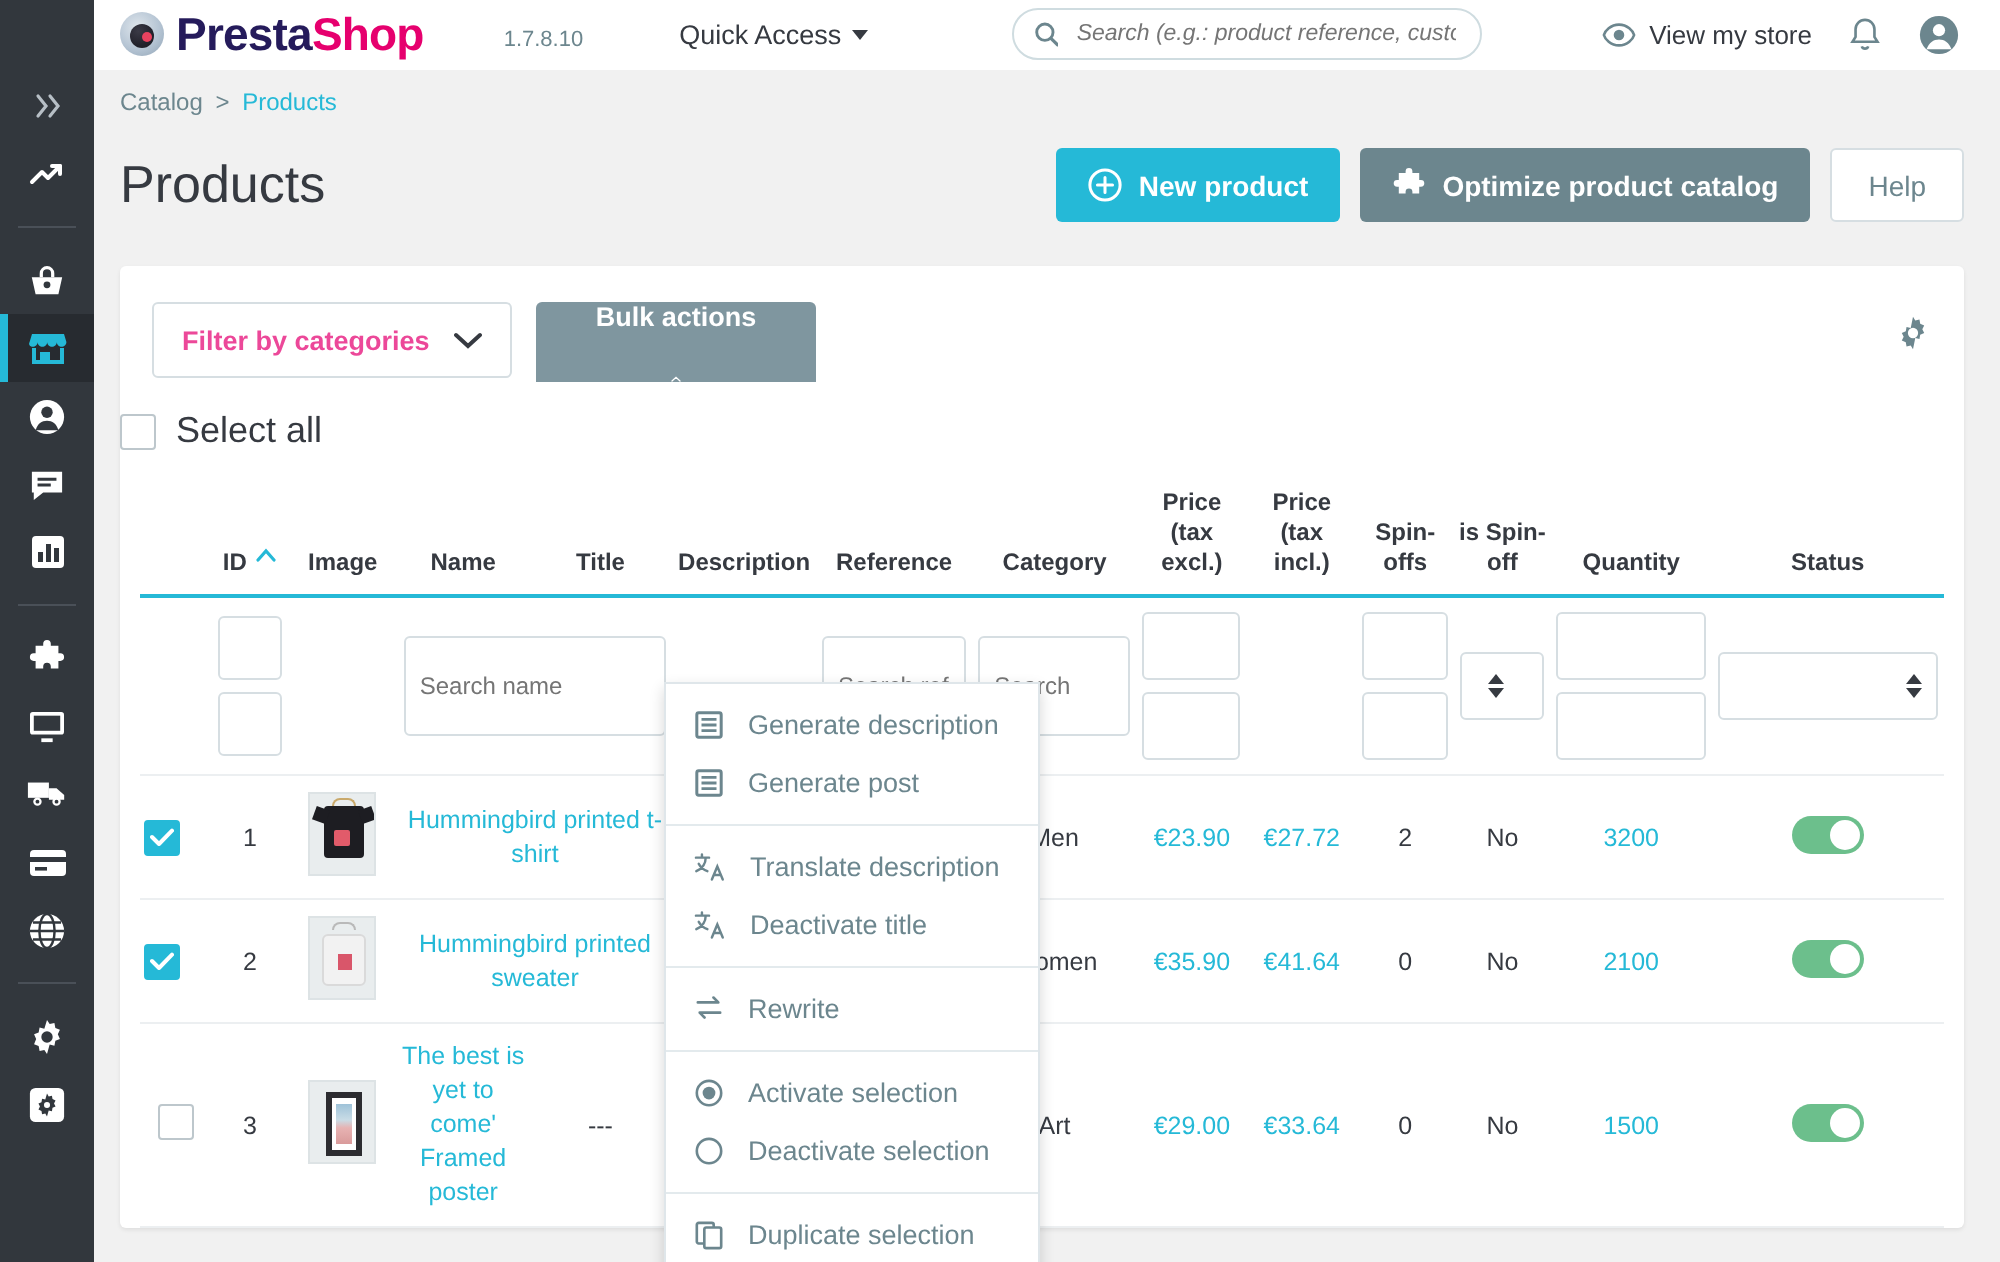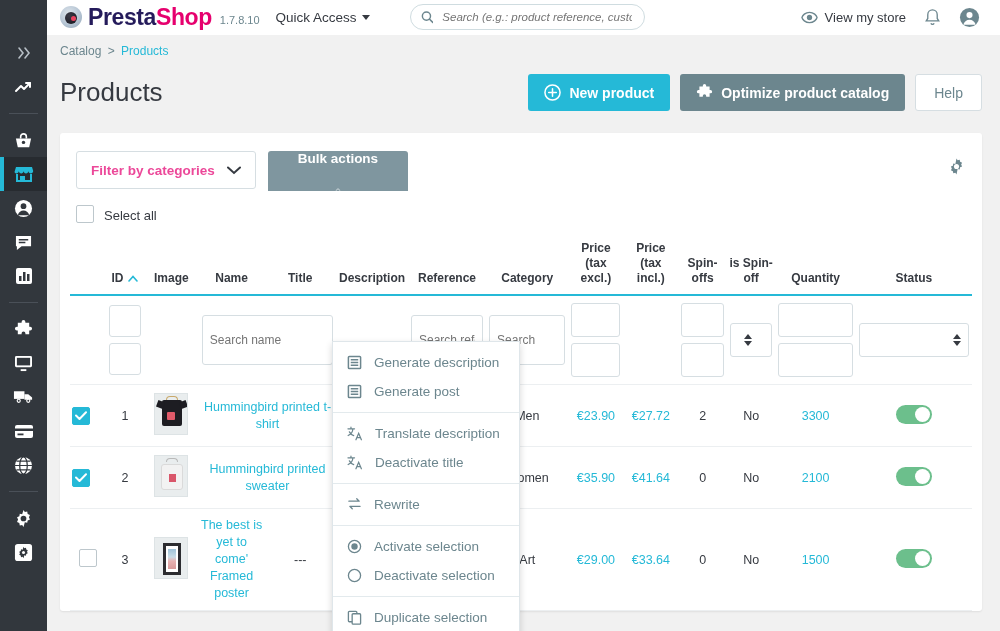--- a/index.html
+++ b/index.html
@@ -11,20 +11,21 @@
     background: #fff;
     color: #363a41;
   }
   #app { position: relative; width: 1000px; height: 631px; overflow: hidden; background: #f1f1f1; }
 
   
   .topbar {
     position: absolute; top: 0; left: 0; width: 1000px; height: 35px;
     background: #fff; display: flex; align-items: center; z-index: 40;
     border-bottom: 1px solid #fff;
+    gap: 32px;
   }
   .brand { display: flex; align-items: center; margin-left: 60px; }
   .brand-logo {
     width: 22px; height: 22px; border-radius: 50%;
     background: radial-gradient(circle at 40% 35%, #dfe6ec 0%, #b6c5d4 55%, #8fa3b5 100%);
     position: relative; overflow: hidden; flex: none;
   }
   .brand-logo:after {
     content: ""; position: absolute; left: 5px; top: 6px; width: 12px; height: 12px;
     border-radius: 50%;
@@ -106,22 +107,22 @@
     color: #ec4899; cursor: pointer;
   }
   .filter-cat .chev { margin-left: auto; }
   .bulk-btn {
     margin-left: 12px; min-width: 140px; height: 40px; background: #7f969f; color: #fff;
     border-radius: 3px 3px 0 0; display: flex; align-items: center; padding: 0 14px;
     font-size: 13.5px; font-weight: bold; cursor: pointer; gap: 22px; flex-direction: column;
   }
   .gear-right { margin-left: auto; margin-top: 6px; cursor: pointer; }
   .select-all {
-    display: flex; align-items: flex-end; gap: 10px; padding: 14px 0 0 16px;
-    font-size: 13px; color: #363a41;
+    display: flex; align-items: center; gap: 10px; padding: 14px 0 0 0;
+    font-size: 18px; color: #363a41;
   }
   .cbox {
     width: 18px; height: 18px; border: 1px solid #bdc7cc; border-radius: 2px; background: #fff;
     display: inline-block; cursor: pointer; flex: none;
   }
   .cbox.checked {
     background: #25b9d7; border-color: #25b9d7;
     display: flex; align-items: center; justify-content: center;
   }
 
@@ -139,21 +140,21 @@
   .dd-sep { height: 1px; background: #e3eaed; margin: 6px 0; }
 
   
   .tbl-wrap { padding: 14px 10px 0 10px; }
   table.grid { width: 100%; border-collapse: collapse; table-layout: fixed; }
   table.grid th {
     font-size: 12px; font-weight: bold; color: #363a41; text-align: center;
     vertical-align: bottom; padding: 4px 2px 8px 2px; line-height: 15px;
   }
   table.grid thead tr th { border-bottom: 2px solid #25b9d7; }
-  .th-id { display: inline-flex; align-items: center; gap: 5px; }
+  .th-id { display: inline-flex; align-items: flex-start; gap: 5px; }
   td.cell {
     font-size: 12.5px; text-align: center; color: #363a41; padding: 8px 2px;
     vertical-align: middle; border-bottom: 1px solid #eceff1;
   }
   tr.filter-row td { padding: 7px 3px 7px 3px; border-bottom: 1px solid #eceff1; }
   .fin {
     width: 100%; height: 50px; border: 1px solid #d6dee2; border-radius: 3px;
     background: #fff; font-size: 12px; color: #9fb0b8; padding: 0 7px; outline: none;
     font-family: "Liberation Sans", sans-serif;
   }
@@ -515,21 +516,21 @@
               <td class="cell namecell" colspan="2">
                 <span class="link">Hummingbird printed t-shirt</span>
               </td>
               <td class="cell"></td>
               <td class="cell">demo_1</td>
               <td class="cell">Men</td>
               <td class="cell"><span class="link">€23.90</span></td>
               <td class="cell"><span class="link">€27.72</span></td>
               <td class="cell">2</td>
               <td class="cell">No</td>
-              <td class="cell"><span class="link">3300</span></td>
+              <td class="cell"><span class="link">3200</span></td>
               <td class="cell"><span class="toggle"></span></td>
             </tr>
 
             <tr>
               <td class="cell">
                 <span class="cbox checked">
                   <svg width="12" height="9" viewBox="0 0 12 9">
                       <path d="M1 4.5l3.5 3.5L11 1.3" stroke="#fff" stroke-width="2" fill="none" stroke-linecap="round" stroke-linejoin="round"></path>
                     </svg>
                 </span>

